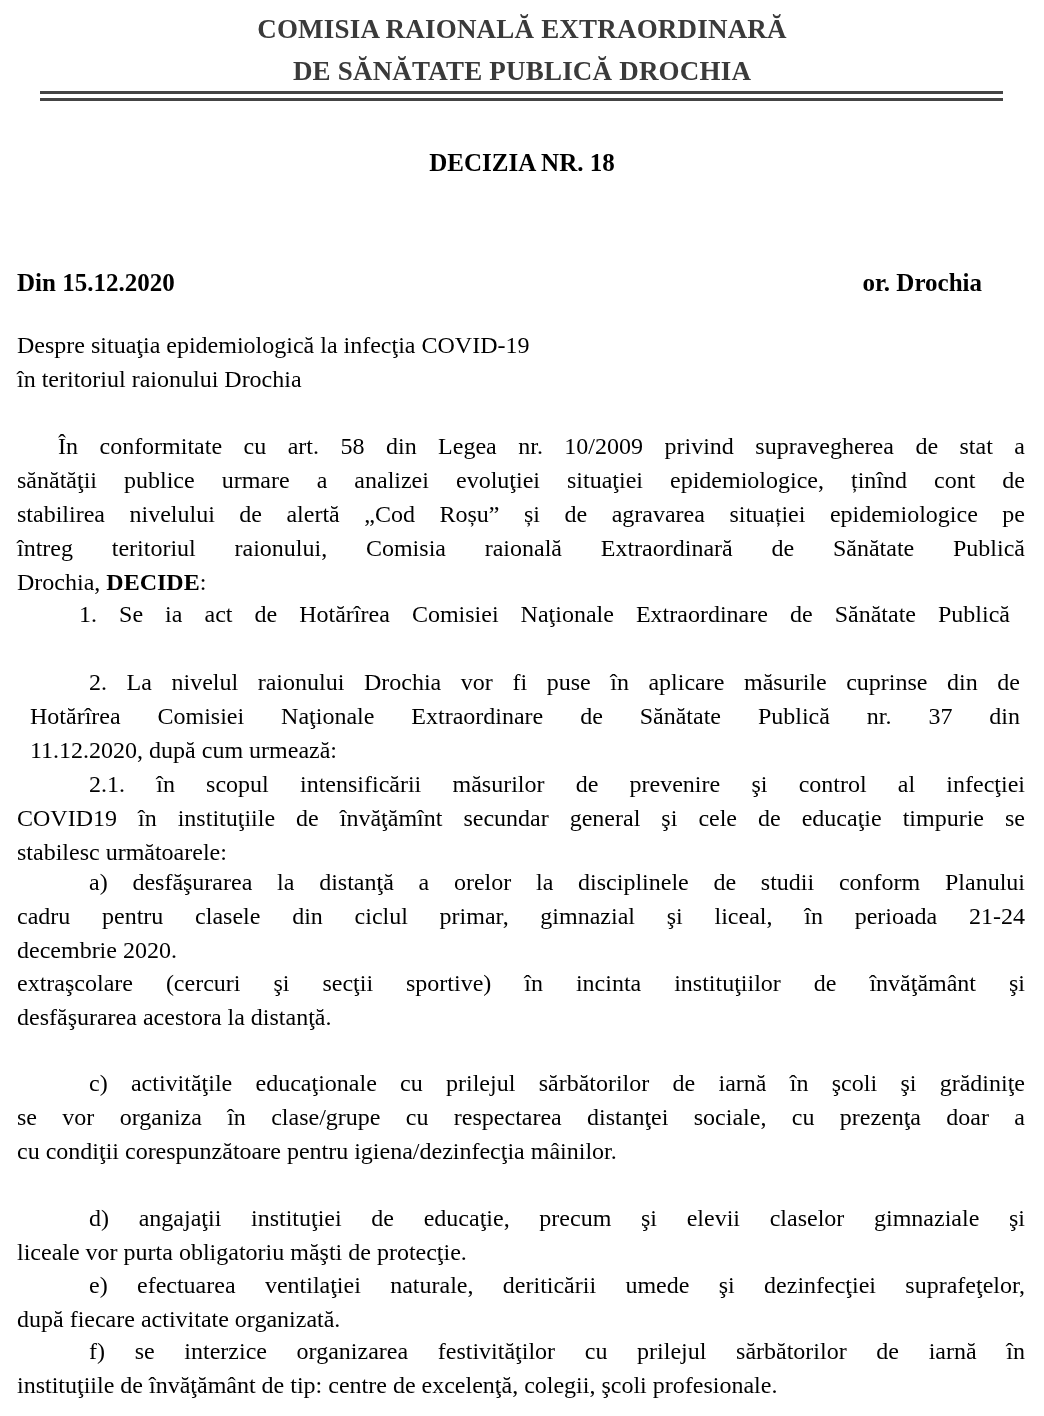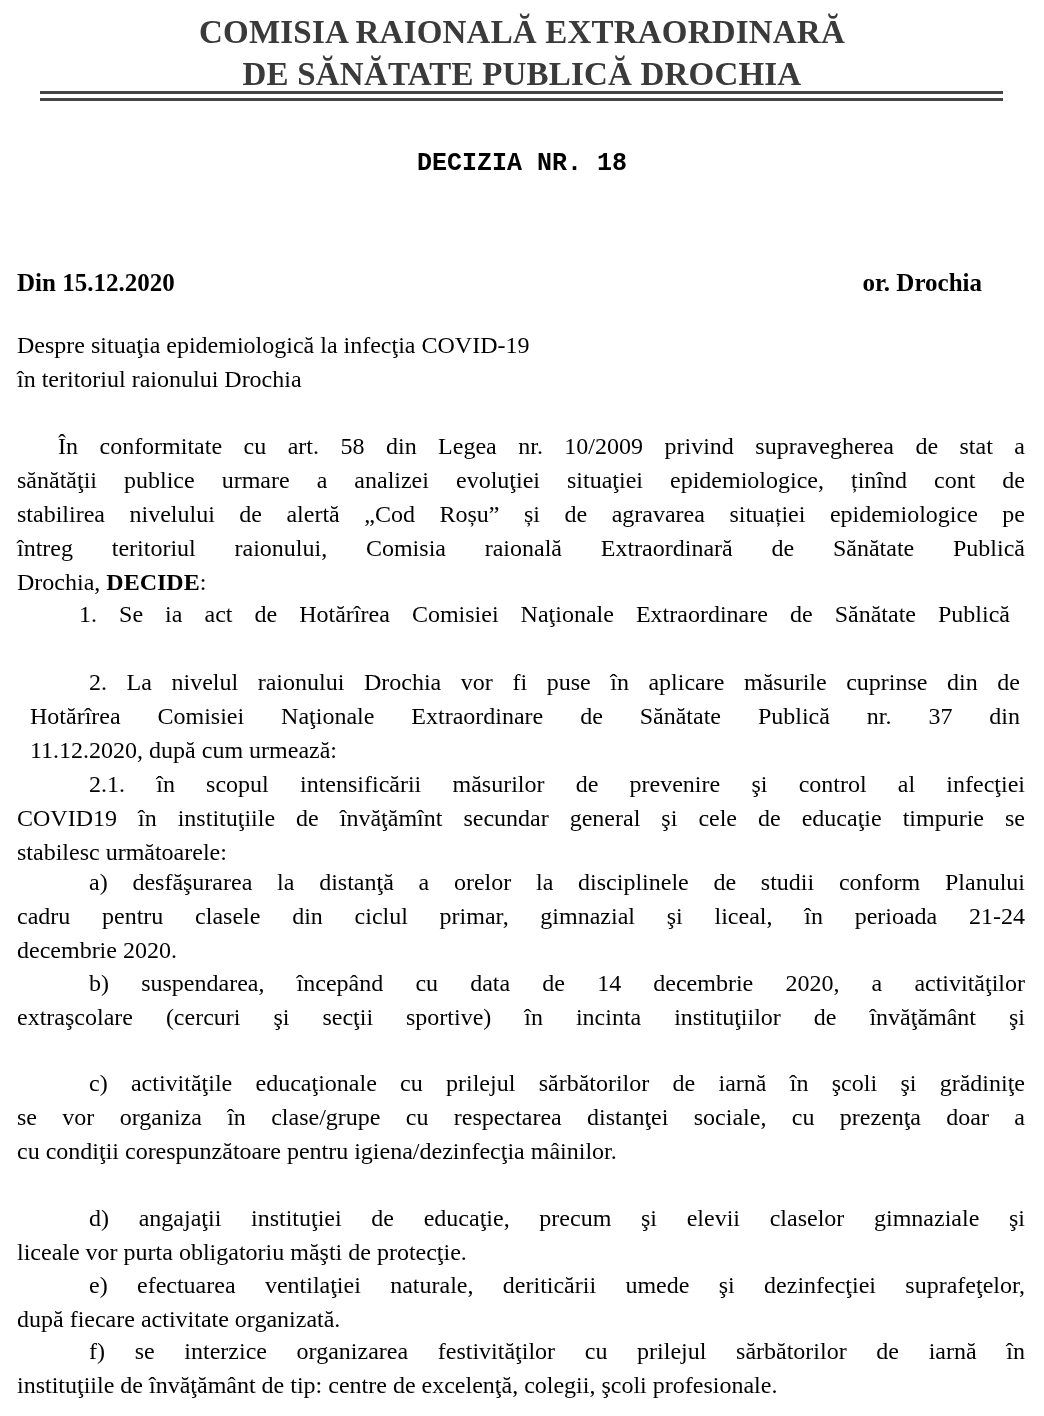--- a/index.html
+++ b/index.html
@@ -1,22 +1,22 @@
 <!DOCTYPE html>
 <html><head>
 <meta charset="utf-8">
 <style>
   html, body { margin: 0; padding: 0; background: #ffffff; }
   body { width: 1044px; height: 1416px; position: relative; overflow: hidden;
          font-family: "Liberation Serif", "DejaVu Serif", serif; color: #000; }
   .hdr { position: absolute; left: 0; width: 1044px; text-align: center;
-         font-weight: bold; font-size: 33px; color: #3a3a3a; letter-spacing: 0.2px; }
+         font-weight: bold; font-size: 27px; color: #3a3a3a; letter-spacing: 0.2px; }
   .rule { position: absolute; left: 40px; width: 963px; height: 3px; background: #444; }
   .title { position: absolute; top: 149px; left: 0; width: 1044px; text-align: center;
-           font-weight: bold; font-size: 25px; font-family: Liberation Mono, monospace; }
+           font-weight: bold; font-size: 25px; }
   .meta { position: absolute; top: 229px; font-weight: bold; font-size: 25px; margin-top: 40px; }
   .txt { position: absolute; font-size: 24px; line-height: 34px; }
   .just { text-align: justify; text-align-last: justify; }
   .last { text-align: right; text-align-last: left; }
   p { margin: 0; }
 </style>
 </head>
 <body>
 
 <div class="hdr" style="top:14px">COMISIA RAIONALĂ EXTRAORDINARĂ</div>
@@ -57,22 +57,22 @@
   <p class="last">stabilesc următoarele:</p>
 </div>
 
 <div class="txt" style="top:865px;left:17px;width:1008px">
   <p class="just" style="padding-left:72px">a) desfăşurarea la distanţă a orelor la disciplinele de studii conform Planului</p>
   <p class="just">cadru pentru clasele din ciclul primar, gimnazial şi liceal, în perioada 21-24</p>
   <p class="last">decembrie 2020.</p>
 </div>
 
 <div class="txt" style="top:966px;left:17px;width:1008px">
-  <p class="just" style="padding-left:72px">b) suspendarea, începând cu data de 14 decembrie 2020, a activităţilor</p>
   <p class="just">extraşcolare (cercuri şi secţii sportive) în incinta instituţiilor de învăţământ şi</p>
+  <p class="last">desfăşurarea acestora la distanţă.</p>
 </div>
 
 <div class="txt" style="top:1066px;left:17px;width:1008px">
   <p class="just" style="padding-left:72px">c) activităţile educaţionale cu prilejul sărbătorilor de iarnă în şcoli şi grădiniţe</p>
   <p class="just">se vor organiza în clase/grupe cu respectarea distanţei sociale, cu prezenţa doar a</p>
   <p class="last">cu condiţii corespunzătoare pentru igiena/dezinfecţia mâinilor.</p>
 </div>
 
 <div class="txt" style="top:1201px;left:17px;width:1008px">
   <p class="just" style="padding-left:72px">d)  angajaţii instituţiei de educaţie, precum şi elevii claselor gimnaziale şi</p>

